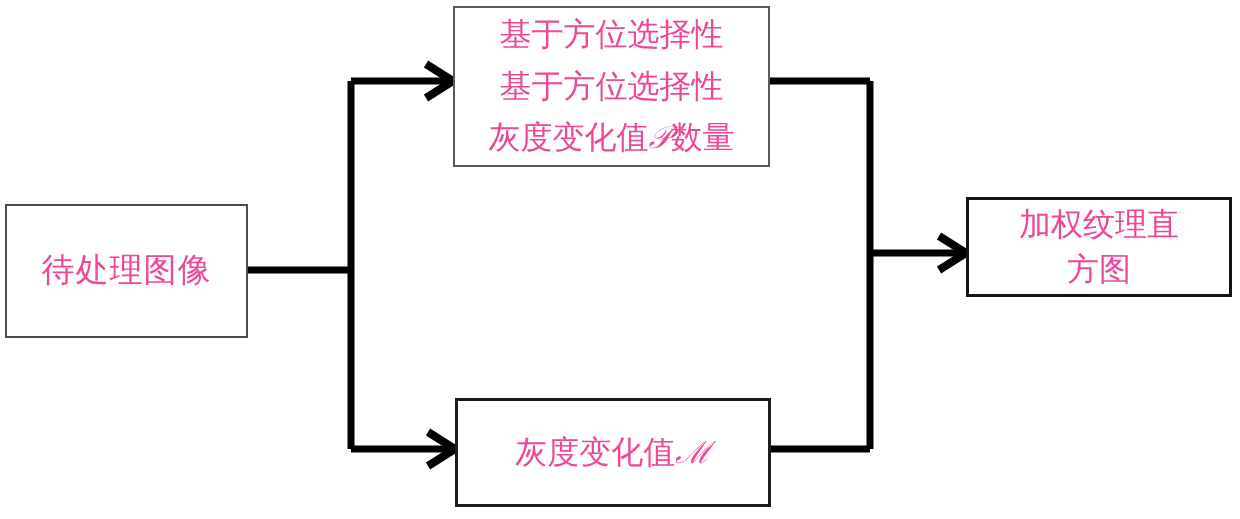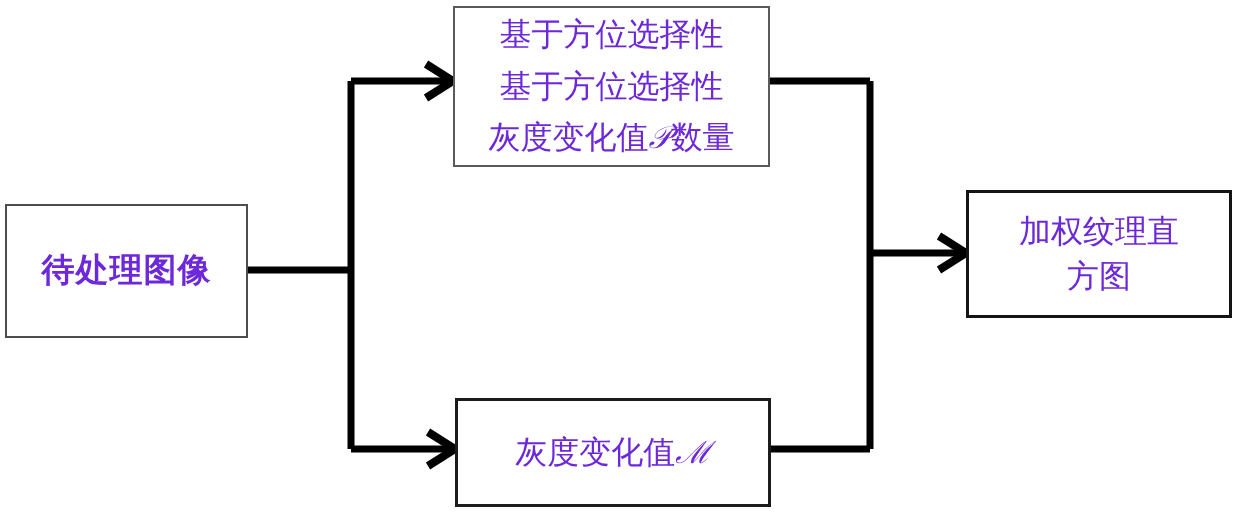--- a/index.html
+++ b/index.html
@@ -29,36 +29,35 @@
     display: flex;
     align-items: center;
     justify-content: center;
     text-align: center;
     color: #000000;
     z-index: 3;
   }
   .node-label {
     display: block;
     white-space: pre-line;
-    color: #6d28d9;
+    color: #ec4899;
   }
 
   
   #node-input {
     left: 5px;
     top: 204px;
     width: 243px;
     height: 134px;
     border: 2px solid #4d4d4d;
   }
   #node-input .node-label {
     font-size: 33px;
     line-height: 1.2;
     letter-spacing: 1px;
-    font-weight: bold;
   }
 
   
   #node-spatial {
     left: 453px;
     top: 6px;
     width: 317px;
     height: 161px;
     border: 2px solid #5a5a5a;
   }
@@ -78,23 +77,23 @@
   }
   #node-gray .node-label {
     font-size: 32px;
     line-height: 1.2;
     letter-spacing: 0px;
   }
 
   
   #node-output {
     left: 966px;
-    top: 190px;
+    top: 197px;
     width: 266px;
-    height: 128px;
+    height: 100px;
     border: 3px solid #141414;
   }
   #node-output .node-label {
     font-size: 32px;
     line-height: 1.42;
     letter-spacing: 0px;
   }
 
   .script-sym {
     font-family: "DejaVu Serif", "Liberation Serif", serif;

